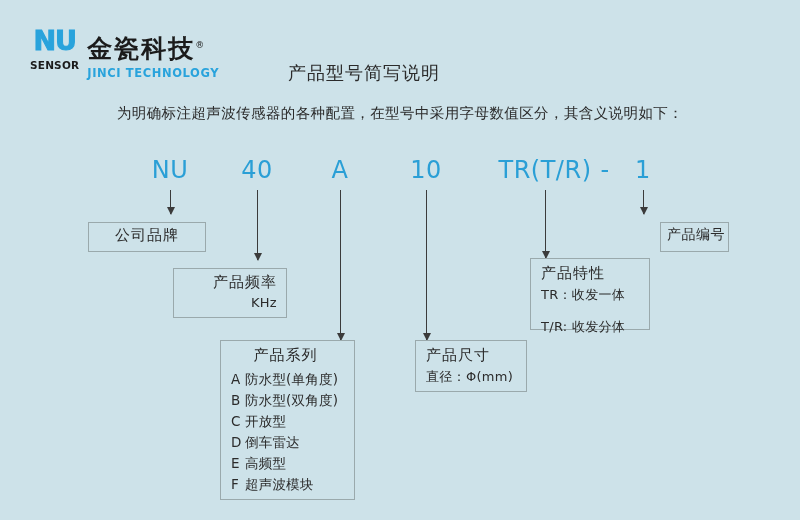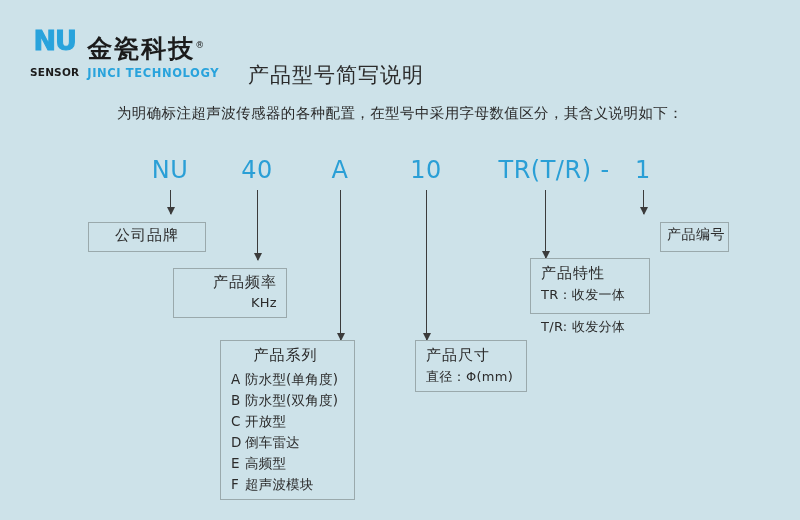--- a/index.html
+++ b/index.html
@@ -44,21 +44,21 @@
     color: #29a3dc;
     -webkit-text-stroke: 1px #29a3dc;
   }
   .logo-sensor {
     font-family: "DejaVu Sans", "Liberation Sans", sans-serif;
     font-weight: bold;
     font-size: 10.5px;
     line-height: 12px;
     letter-spacing: 0.2px;
     color: #1b1b1b;
-    margin-top: 12px;
+    margin-top: 5px;
   }
   .logo-words {
     display: flex;
     flex-direction: column;
   }
   .logo-cn {
     font-family: "DejaVu Sans", "Liberation Sans", sans-serif;
     font-weight: bold;
     font-size: 25px;
     line-height: 35px;
@@ -81,23 +81,24 @@
     color: #29a3dc;
   }
 
   
   .title {
     position: absolute;
     left: 0;
     top: 61px;
     width: 672px;
     text-align: center;
-    font-size: 21px;
+    font-size: 18px;
     letter-spacing: 1px;
     color: #2b2b2b;
+    padding-left: 28px;
   }
   .subtitle {
     position: absolute;
     left: 0;
     top: 104px;
     width: 800px;
     text-align: center;
     font-size: 14.5px;
     letter-spacing: 0.4px;
     color: #2b2b2b;
@@ -228,21 +229,21 @@
       <div class="series-row"><span class="series-key">E</span><span>高频型</span></div>
       <div class="series-row"><span class="series-key">F</span><span>超声波模块</span></div>
     </div>
   </div>
 
   <div class="box" style="left:415px; top:340px; width:112px; height:52px; padding:5px 10px;">
     <div class="box-title">产品尺寸</div>
     <div class="box-sub">直径：Φ(mm)</div>
   </div>
 
-  <div class="box" style="left:530px; top:258px; width:120px; height:56px; padding:5px 10px;">
+  <div class="box" style="left:530px; top:258px; width:120px; height:72px; padding:5px 10px;">
     <div class="box-title">产品特性</div>
     <div class="box-sub">TR：收发一体</div>
     <div class="box-sub" style="margin-top:14px;">T/R: 收发分体</div>
   </div>
 
   <div class="box" style="left:660px; top:222px; width:69px; height:30px; padding:3px 6px;">
     <div class="box-title center-align" style="font-size:14px; letter-spacing:0.5px;">产品编号</div>
   </div>
 
 </div>

